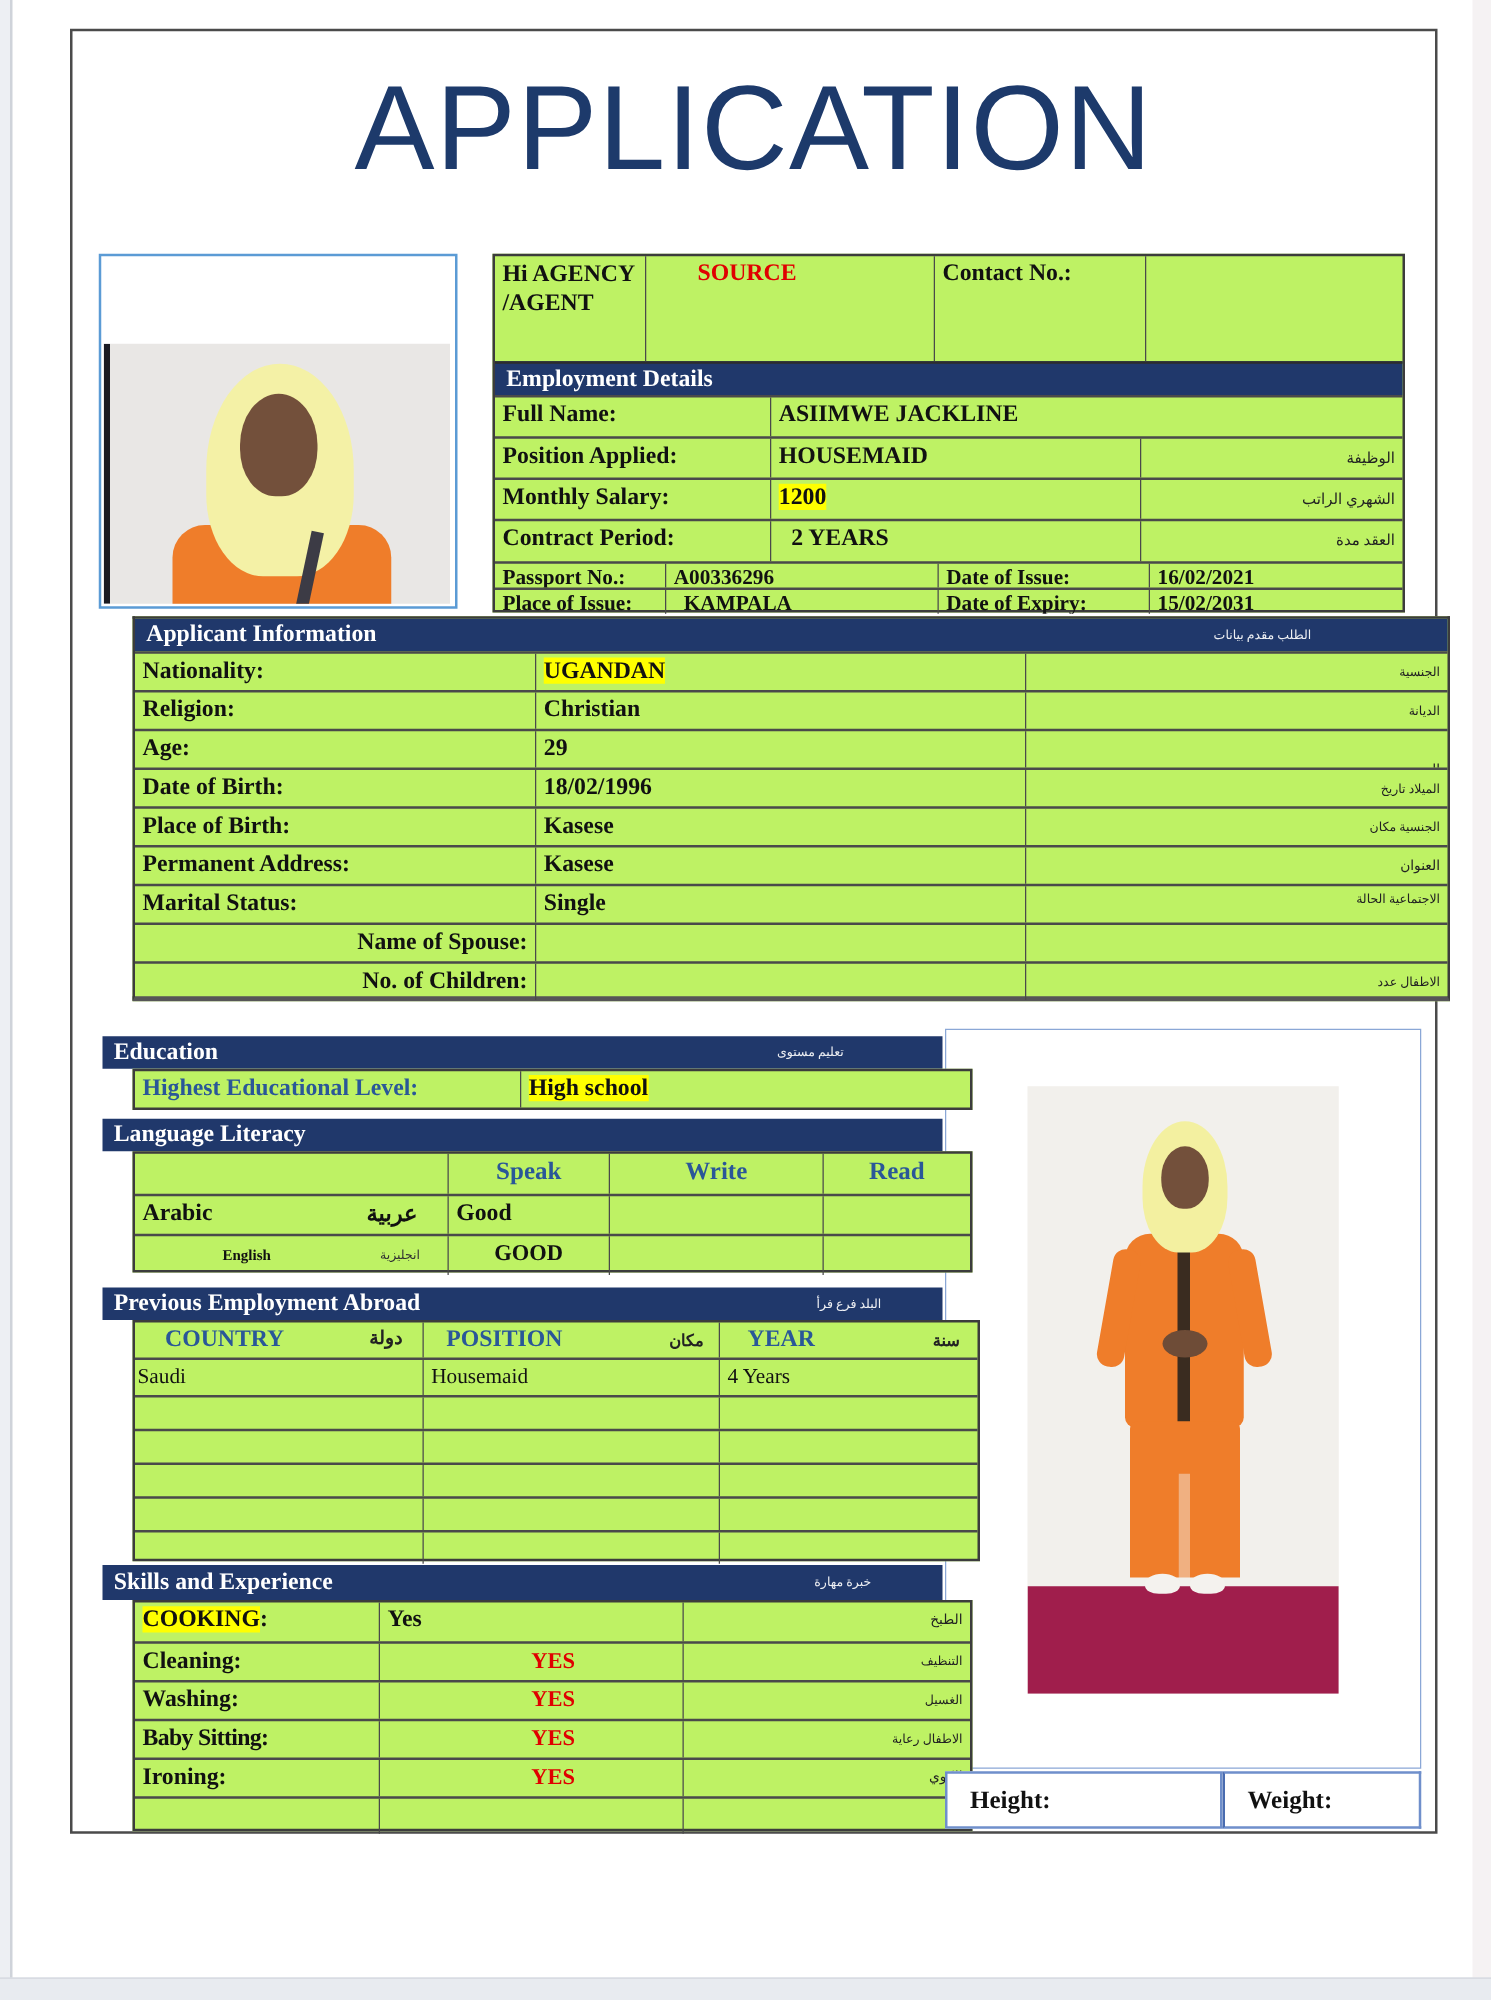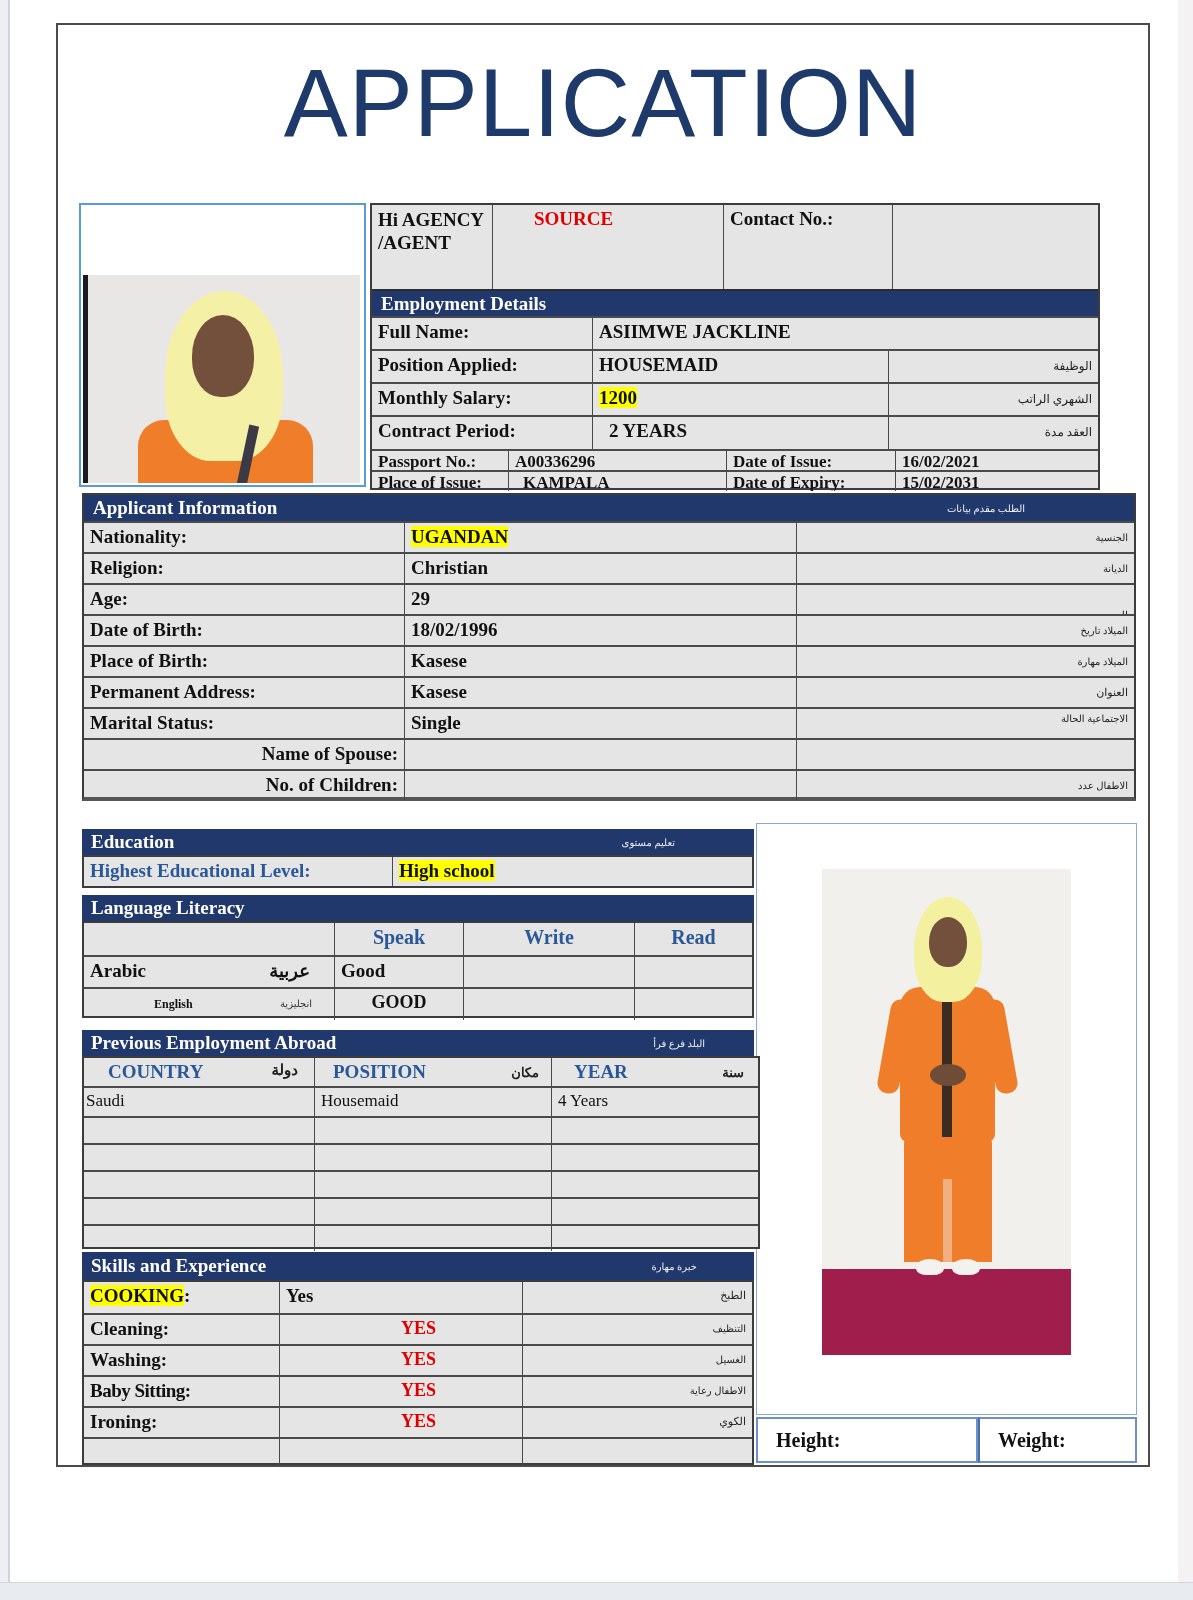--- a/index.html
+++ b/index.html
@@ -2,21 +2,21 @@
 <html><head>
 <meta charset="utf-8">
 <style>
   html,body{margin:0;padding:0;background:#ffffff;}
   #page{position:relative;width:1193px;height:1600px;background:#ffffff;overflow:hidden;
         font-family:"Liberation Serif",serif;color:#111;}
   .abs{position:absolute;box-sizing:border-box;}
   .bar{background:#20386b;color:#ffffff;font-family:"Liberation Serif",serif;font-weight:bold;
        font-size:19px;padding:2px 9px;display:flex;justify-content:space-between;align-items:center;}
   .bar .bar-ar{font-size:10px;opacity:.92;font-weight:normal;}
-  .tbl{border:2px solid #3c3c3c;background:#e5e5e5;}
+  .tbl{border:2px solid #3c3c3c;background:#bef264;margin-left:24px;}
   .row{display:flex;border-top:2px solid #4a4a4a;box-sizing:border-box;}
   .row.first{border-top:none;}
   .cell{box-sizing:border-box;border-left:1.5px solid #4a4a4a;padding:3px 6px;overflow:hidden;
         font-size:19px;white-space:nowrap;}
   .cell.first{border-left:none;}
   .lbl{font-weight:bold;}
   .blue{color:#2a5798;font-weight:bold;}
   .red{color:#e00000;font-weight:bold;padding-left:41px;}
   .hl{background:#ffff00;}
   .arab{font-size:12px;text-align:right;direction:rtl;color:#222;}
@@ -113,21 +113,21 @@
       <div class="cell arab" style="flex:1;font-size:11px;padding-top:24px;">العمر</div>
     </div>
     <div class="row" style="height:31px;">
       <div class="cell first lbl" style="width:320px;">Date of Birth:</div>
       <div class="cell lbl" style="width:392px;">18/02/1996</div>
       <div class="cell arab" style="flex:1;font-size:10px;padding-top:9px;">الميلاد تاريخ</div>
     </div>
     <div class="row" style="height:31px;">
       <div class="cell first lbl" style="width:320px;">Place of Birth:</div>
       <div class="cell lbl" style="width:392px;">Kasese</div>
-      <div class="cell arab" style="flex:1;font-size:10px;padding-top:9px;">الميلاد مهارة</div>
+      <div class="cell arab" style="flex:1;font-size:10px;padding-top:9px;">الجنسية مكان</div>
     </div>
     <div class="row" style="height:31px;">
       <div class="cell first lbl" style="width:320px;">Permanent Address:</div>
       <div class="cell lbl" style="width:392px;">Kasese</div>
       <div class="cell arab" style="flex:1;font-size:11px;padding-top:8px;">العنوان</div>
     </div>
     <div class="row" style="height:31px;">
       <div class="cell first lbl" style="width:320px;">Marital Status:</div>
       <div class="cell lbl" style="width:392px;">Single</div>
       <div class="cell arab" style="flex:1;font-size:10px;padding-top:4px;">الاجتماعية الحالة</div>

